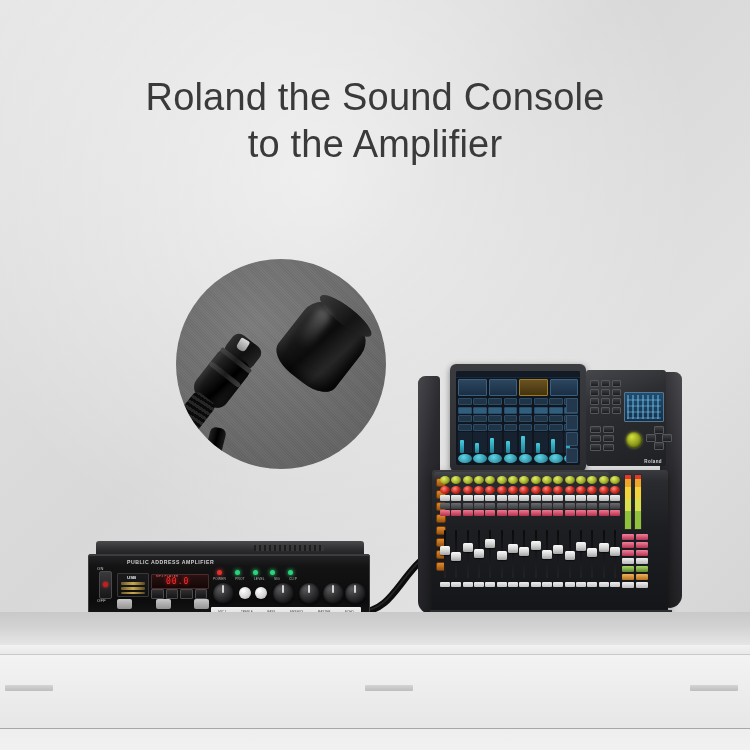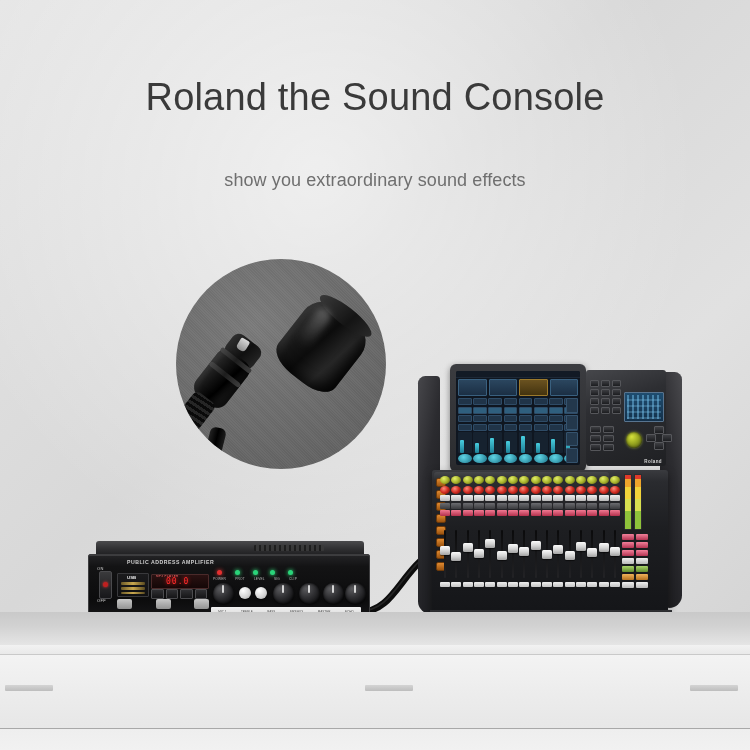--- a/index.html
+++ b/index.html
@@ -490,22 +490,22 @@
 </head>
 <body>
 
 <div id="stage">
 
   <div class="wall"></div>
   <div class="wall-vignette"></div>
 
   <div class="headline">
     <div>Roland the Sound Console</div>
+    <div>to the Amplifier</div>
   </div>
-  <div class="subtitle">show you extraordinary sound effects</div>
 
   <div class="mic-circle">
     <div class="mic-noise"></div>
     <div class="mic-body">
       <div class="barrel"></div>
       <div class="barrel-top"></div>
       <div class="gloss"></div>
     </div>
     <div class="xlr">
       <div class="collar"></div>

